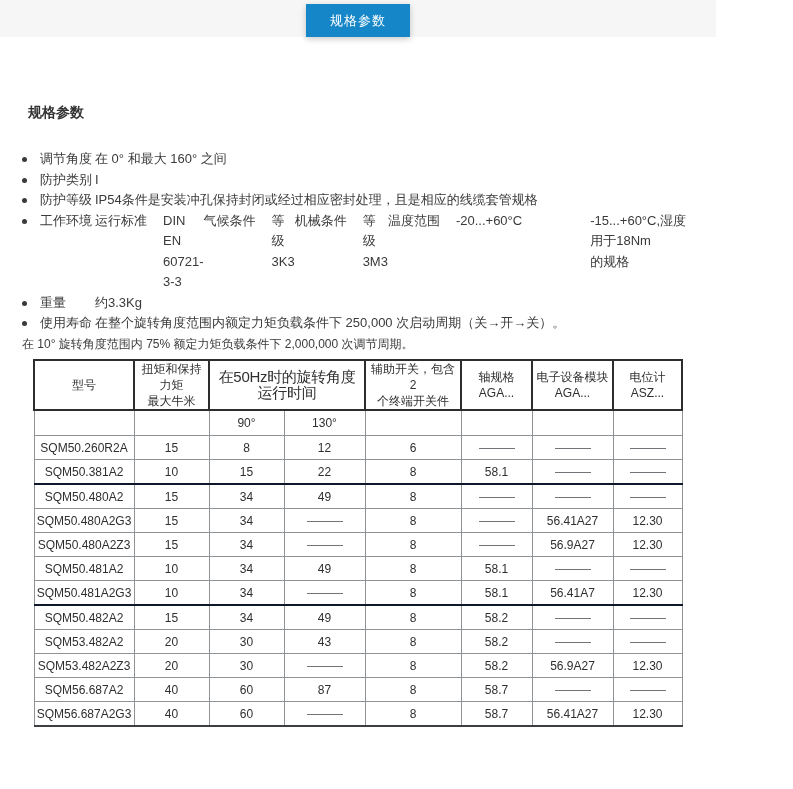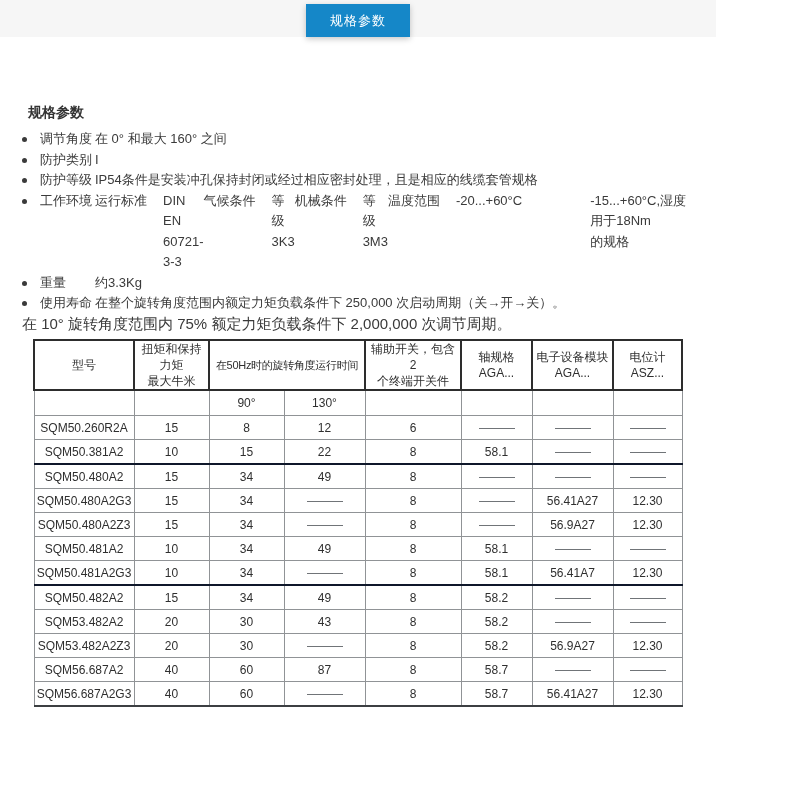--- a/index.html
+++ b/index.html
@@ -13,43 +13,43 @@
     width:104px; height:33px; background:#1587c8; color:#ffffff;
     border:none; font-size:13px; letter-spacing:1px; cursor:pointer;
     box-shadow:0 2px 6px rgba(0,0,0,0.22);
     font-family:inherit;
   }
 
   
   .sec-title { margin:67px 0 0 28px; font-size:14px; font-weight:bold; color:#333; line-height:17px; }
 
   
-  .spec-list { margin:8px 0 0 0; padding-left:22px; font-size:13px; }
+  .spec-list { margin:28px 0 0 0; padding-left:22px; font-size:13px; }
   .spec-line { display:flex; align-items:flex-start; line-height:20.5px; }
   .bullet { flex:0 0 auto; width:5px; height:5px; border-radius:50%; background:#3a3a3a; margin:8px 13px 0 0; }
   .lbl { flex:0 0 55px; }
   .val { flex:1 1 auto; }
   .subs { display:flex; flex-direction:row;justify-content:center; }
   .sub-row { display:flex; line-height:20.5px; }
   .sublbl { flex:0 0 68px; }
-  .note-line { margin:0 0 0 22px; font-size:15px; line-height:20.5px; }
+  .note-line { margin:0 0 0 22px; font-size:12px; line-height:20.5px; }
 
   
   .spec-table {
     border-collapse:collapse; table-layout:fixed;
     margin:5px 0 0 33px; width:648px;
     font-size:12px; color:#2f2f2f;
     border:1px solid #4a4d50;
   }
   .spec-table th, .spec-table td {
     border:1px solid #909396; text-align:center; vertical-align:middle;
     padding:0 2px; font-weight:normal; overflow:hidden;
   }
   .h-main th { border:2px solid #2d2d2d; height:44px; line-height:16px; white-space:pre-line; }
-  .h-main th.runtime { font-size:11px; letter-spacing:-0.3px; }
+  .h-main th.runtime { font-size:15px; letter-spacing:-0.3px; }
   .h-sub th { height:24px; }
   .spec-table tbody td { height:23px; }
   .spec-table tr.group-start td { border-top:2px solid #0f172a; }
   .spec-table tbody tr:last-child td { border-bottom:2px solid #3c3f42;text-align:center; }
   .dash { display:inline-block; width:36px; height:1px; background:#707478; vertical-align:middle; }
 </style>
 </head>
 <body>
 
 <div class="page">

